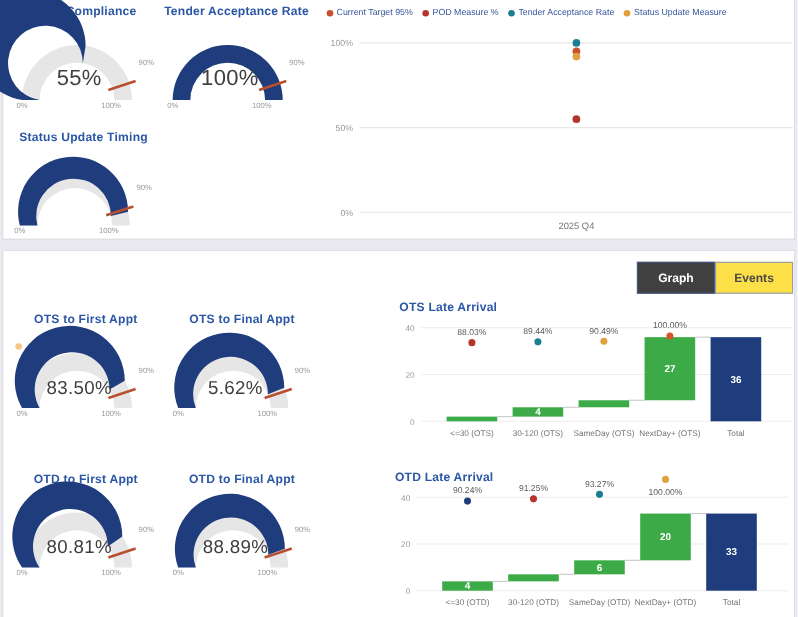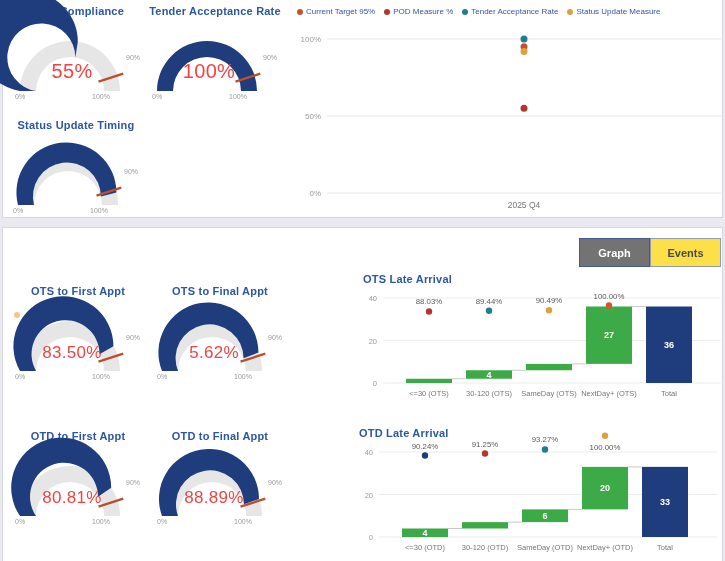--- a/index.html
+++ b/index.html
@@ -17,21 +17,21 @@
 
   
   .gauge{position:absolute;width:140px;height:108px;}
   .g-title{
     position:absolute;top:2px;left:-10px;right:-10px;text-align:center;
     font-size:11px;font-weight:700;color:#2b57a5;letter-spacing:.2px;white-space:nowrap;
   }
   .gauge svg.g-arc{position:absolute;left:0;top:17px;overflow:visible;}
   .g-value{
     position:absolute;top:57px;left:8px;width:112px;text-align:center;
-    font-size:20px;color:#ef4444;letter-spacing:.3px;
+    font-size:20px;color:#404040;letter-spacing:.3px;
   }
   .gauge.sm .g-value{font-size:17px;top:60px;}
   .g-min,.g-max,.g-target{position:absolute;font-size:7px;color:#9a9a9a;white-space:nowrap;}
   .g-min{left:7px;top:90px;}
   .g-max{left:84px;top:90px;}
   .g-target{left:118px;top:51px;}
 
   
   #scatter{position:absolute;left:288px;top:4px;width:434px;height:212px;}
   #scatter-legend{
@@ -43,21 +43,21 @@
   #scatter svg{position:absolute;left:0;top:14px;overflow:visible;}
 
   
   #tab-row{position:absolute;right:1px;top:10px;display:flex;}
   .tab-btn{
     width:71px;height:29px;box-sizing:border-box;border:1px solid #8e9bb3;
     background:#fde047;color:#4a4a4a;font-size:11px;font-weight:700;
     display:flex;align-items:center;justify-content:center;cursor:pointer;
     font-family:inherit;
   }
-  .tab-btn.active{background:#737373;border-color:#47598a;color:#fff;}
+  .tab-btn.active{background:#404040;border-color:#47598a;color:#fff;}
 
   
   .waterfall{position:absolute;width:370px;height:146px;}
   .waterfall svg{overflow:visible;}
 
   .stray-dot{position:absolute;width:6px;height:6px;border-radius:50%;opacity:.75;}
 </style>
 </head>
 <body>
 

